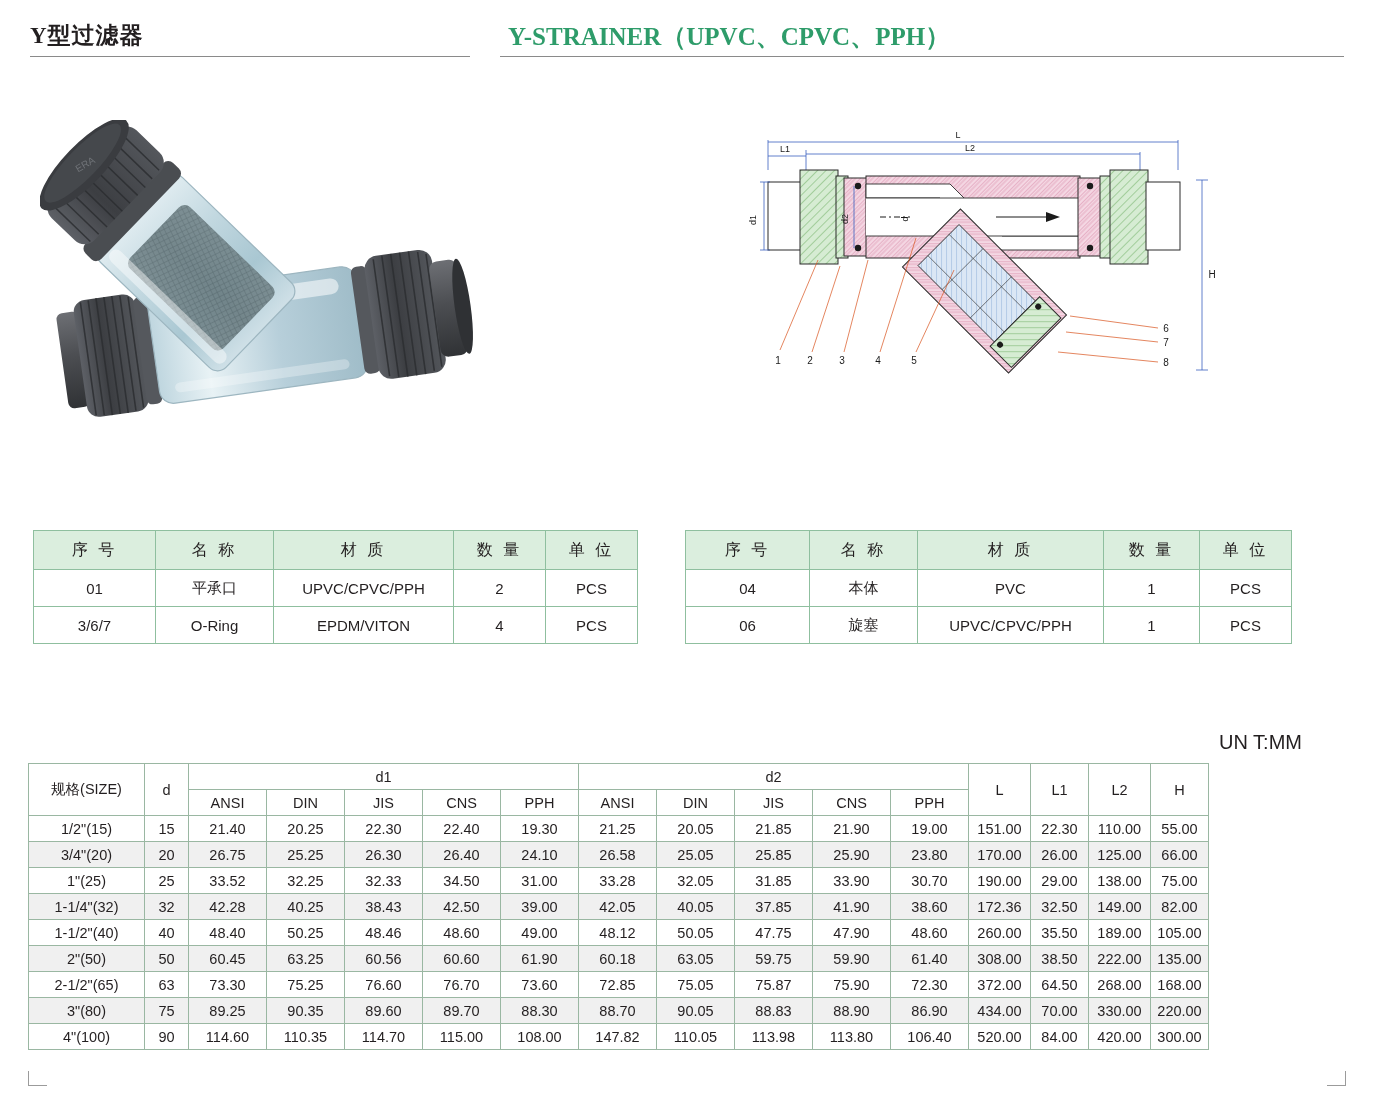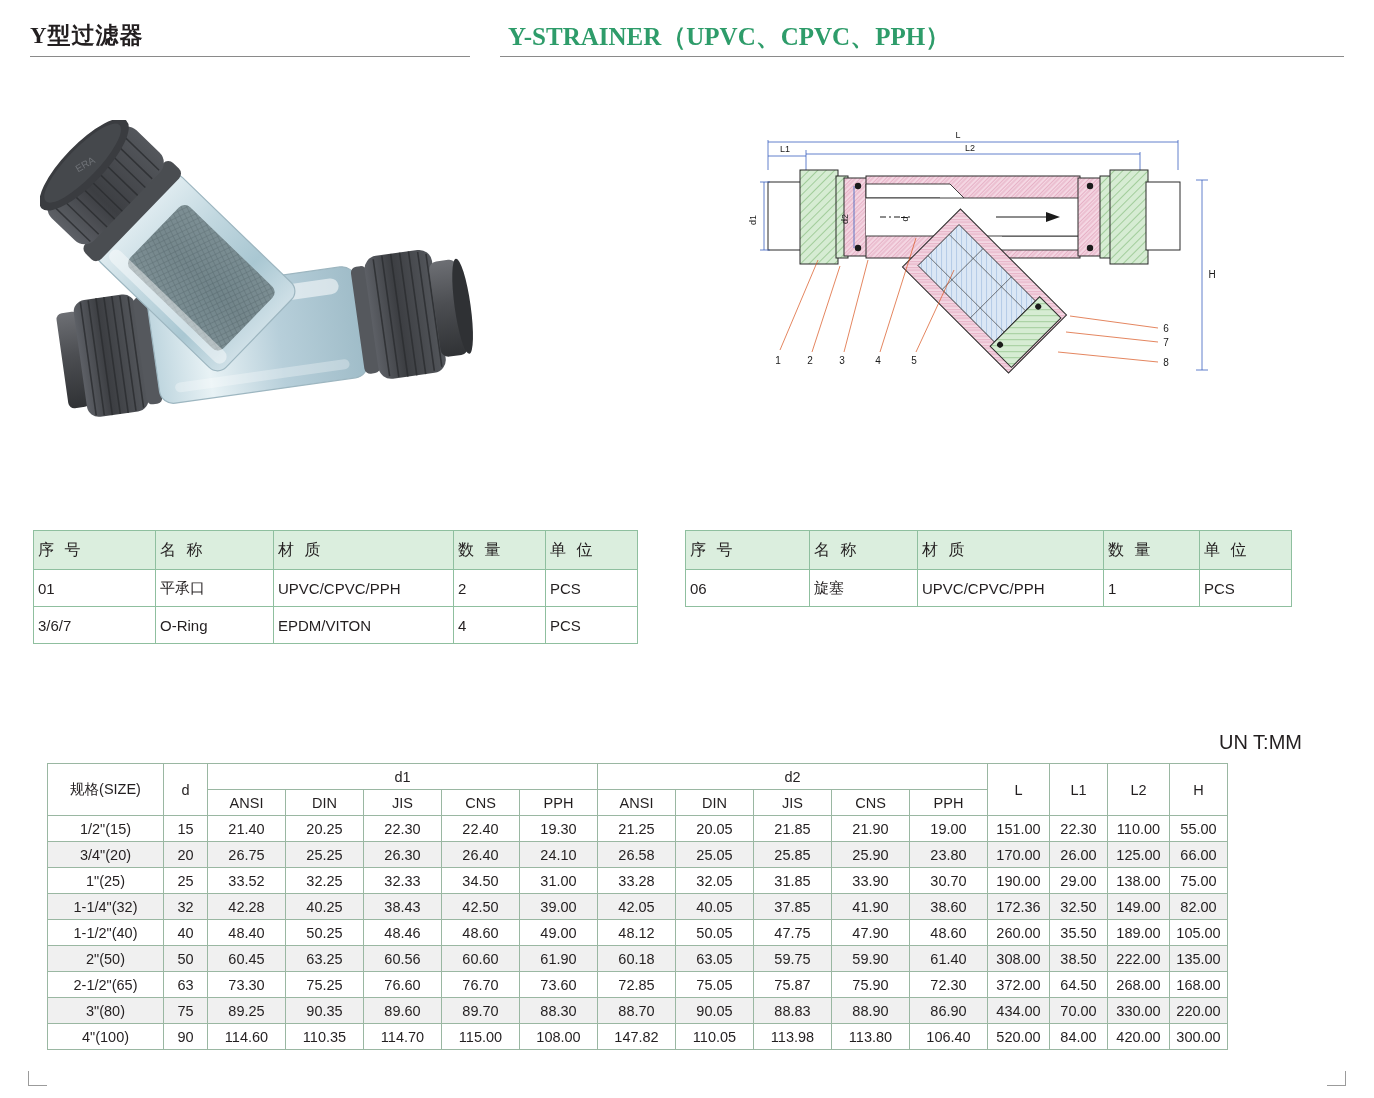--- a/index.html
+++ b/index.html
@@ -91,21 +91,21 @@
   .drawing svg { display: block; }
 
   
   .parts-table {
     position: absolute;
     border-collapse: collapse;
     font-size: 15px;
   }
   .parts-table th, .parts-table td {
     border: 1px solid #8fbf9f;
-    text-align: left;
+    text-align: center;
     height: 36px;
     padding: 0 4px;
     font-weight: normal;
   }
   .parts-table thead th {
     background: #dbeede;
     font-size: 16px;
     letter-spacing: 3px;
     height: 38px;
   }
@@ -131,21 +131,21 @@
     position: absolute;
     right: 72px;
     top: 731px;
     font-size: 20px;
     color: #231f20;
   }
 
   
   .size-table {
     position: absolute;
-    left: 47px;
+    left: 28px;
     top: 763px;
     border-collapse: collapse;
     font-size: 14.5px;
     background: #fff;
     padding-left: 11px;
   }
   .size-table th, .size-table td {
     border: 1px solid #9ab7a2;
     text-align: center;
     height: 25px;
@@ -478,20 +478,27 @@
     <tr>
       <th>序 号</th>
       <th>名 称</th>
       <th>材 质</th>
       <th>数 量</th>
       <th>单 位</th>
     </tr>
   </thead>
   <tbody>
     <tr>
+      <td>04</td>
+      <td>本体</td>
+      <td>PVC</td>
+      <td>1</td>
+      <td>PCS</td>
+    </tr>
+    <tr>
       <td>06</td>
       <td>旋塞</td>
       <td>UPVC/CPVC/PPH</td>
       <td>1</td>
       <td>PCS</td>
     </tr>
   </tbody>
 </table>
 
 <div class="unit-note">UN T:MM</div>

